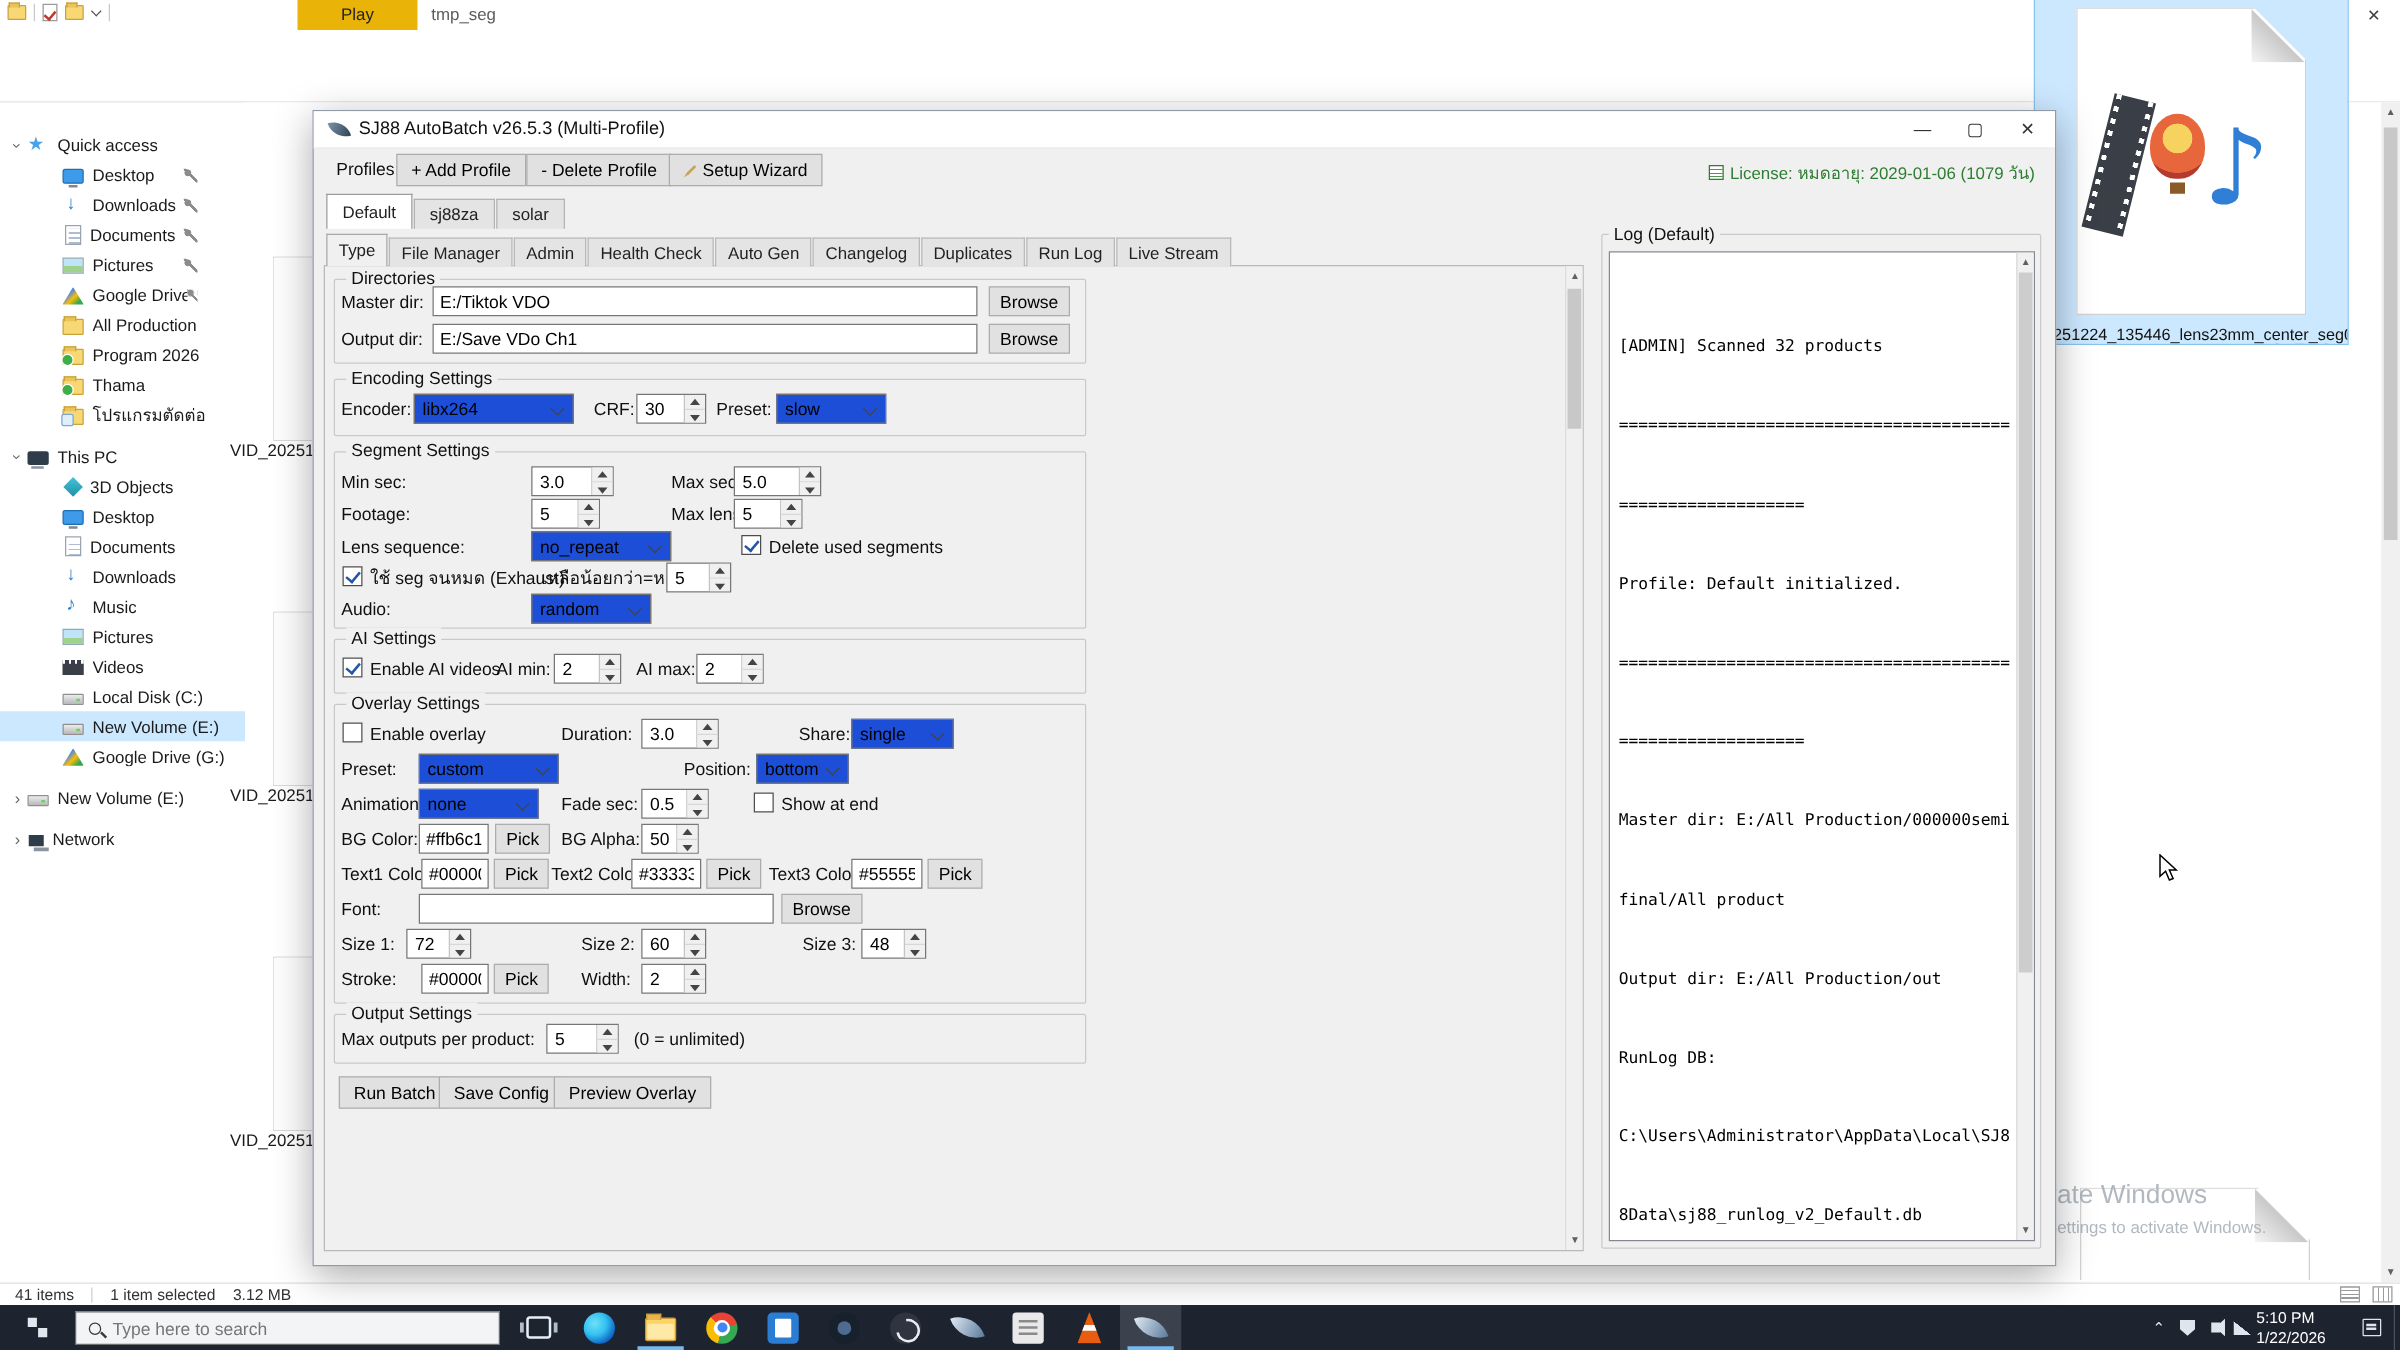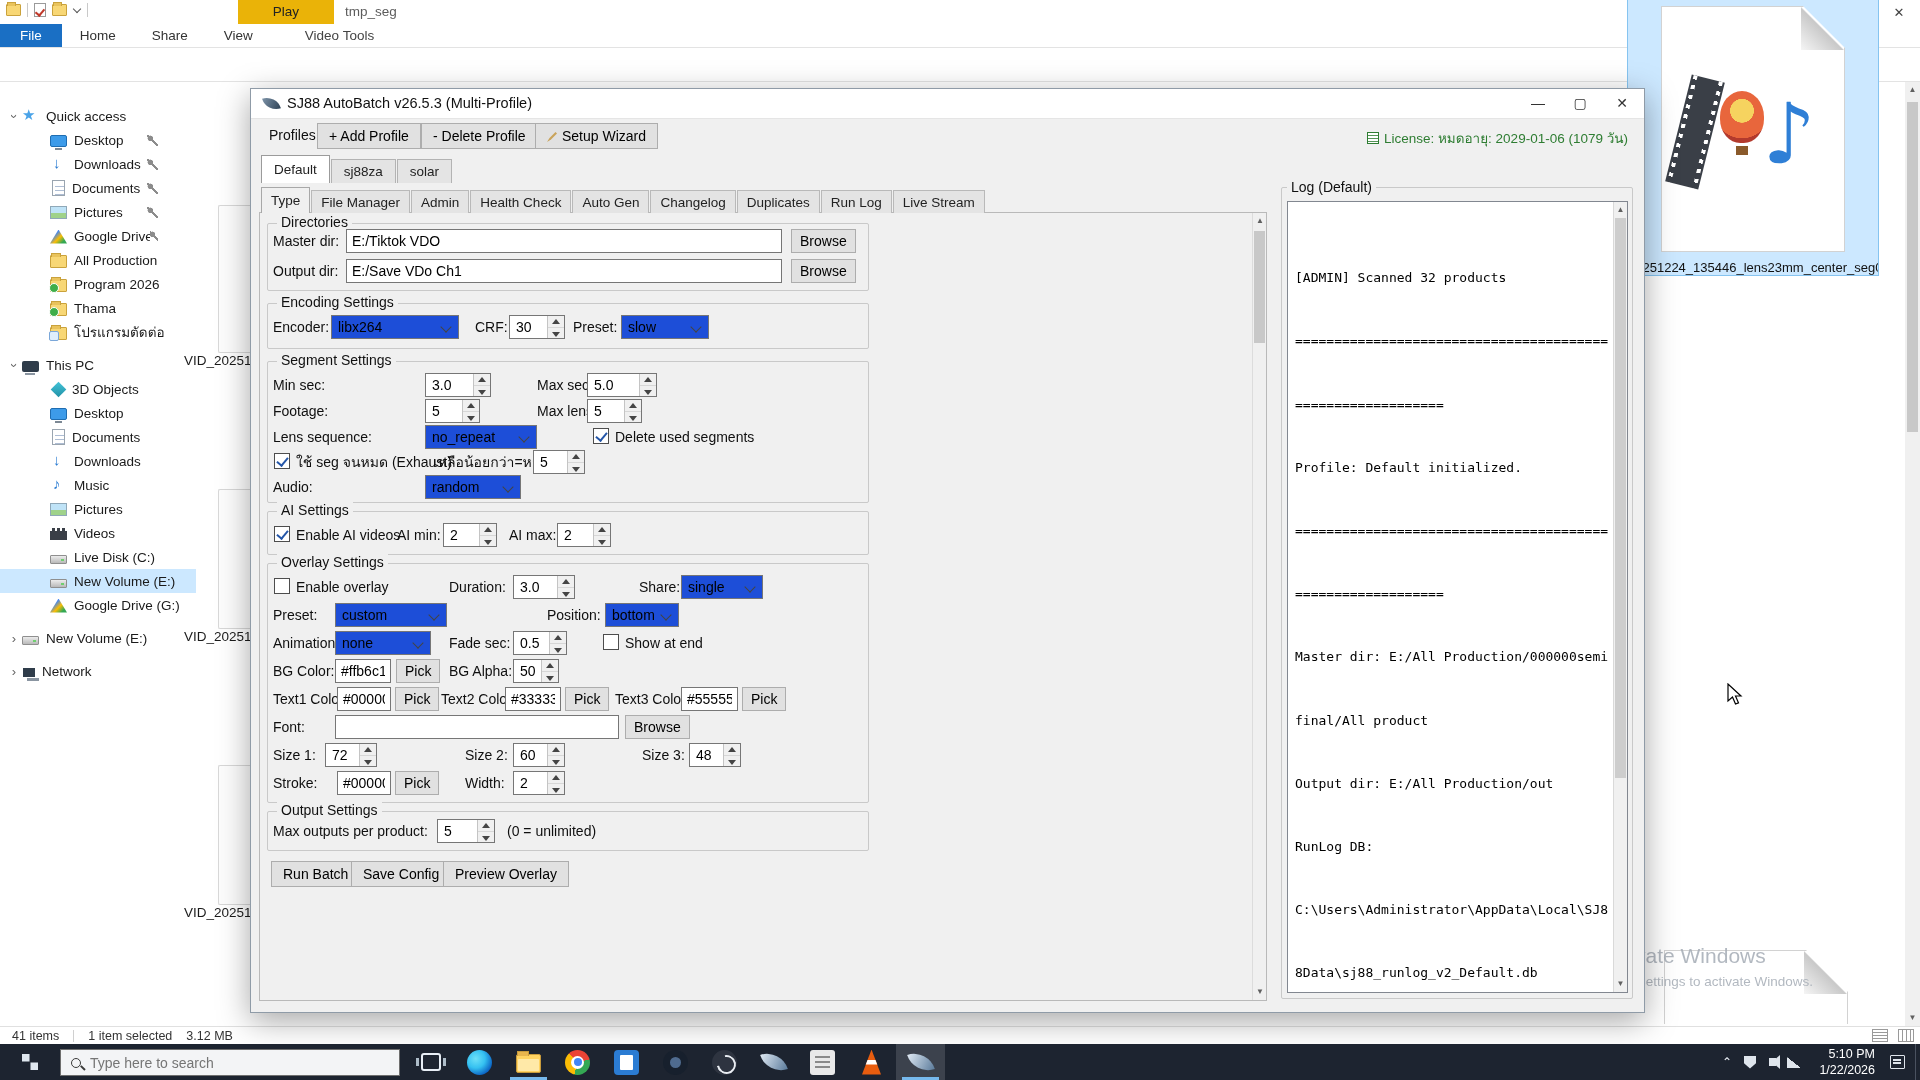--- a/index.html
+++ b/index.html
@@ -178,21 +178,21 @@
 .ti-light::after{content:"";position:absolute;left:5px;top:6px;width:15px;height:2px;background:#8a8a8a;box-shadow:0 5px 0 #8a8a8a,0 10px 0 #8a8a8a}
 .ti-vlc{background:#e85d0f;clip-path:polygon(50% 0,88% 100%,12% 100%)}
 .ti-vlc::after{content:"";position:absolute;left:4px;top:10px;width:17px;height:5px;background:#fff;clip-path:polygon(10% 0,90% 0,100% 100%,0 100%)}
 #tray{position:absolute;right:0;top:0;height:36px;display:flex;align-items:center}
 .tr-chev{color:#e8eef5;font-size:12px;width:24px;text-align:center}
 .tr-ic{width:22px;height:36px;display:flex;align-items:center;justify-content:center}
 .tr-shield{width:12px;height:13px;background:#dfe5ec;clip-path:polygon(0 0,100% 0,100% 60%,50% 100%,0 60%)}
 .tr-vol{width:7px;height:8px;background:#dfe5ec;position:relative}
 .tr-vol::after{content:"";position:absolute;left:3px;top:-3px;border:7px solid transparent;border-right:8px solid #dfe5ec;border-left:none;top:-3px}
 .tr-net{width:14px;height:11px;background:linear-gradient(to top right,#dfe5ec 49%,transparent 50%)}
-#tb-clock{width:74px;text-align:right;color:#fff;font-size:12.5px;line-height:16px;padding-right:4px}
+#tb-clock{width:74px;text-align:left;color:#fff;font-size:12.5px;line-height:16px;padding-right:4px}
 #tb-notif{width:36px;height:36px;display:flex;align-items:center;justify-content:center;border-left:0}
 .notif-ic{width:15px;height:14px;border:1.5px solid #dfe5ec;border-radius:1px;position:relative}
 .notif-ic::after{content:"";position:absolute;left:2px;top:3px;width:8px;height:1.5px;background:#dfe5ec;box-shadow:0 3px 0 #dfe5ec}
 #show-desktop{width:5px;height:36px;border-left:1px solid #4a5260}
 
 
 #cursor{position:absolute;left:1727px;top:683px;z-index:50;pointer-events:none}
 </style>
 </head>
 <body>
@@ -208,27 +208,20 @@
       <span class="chev-dn"></span>
       <span class="qat-sep"></span>
     </div>
     <div id="play-tab">Play</div>
     <div id="win-title">tmp_seg</div>
     <div class="wctl" style="left:1790px">—</div>
     <div class="wctl" style="left:1834px">▢</div>
     <div class="wctl" style="left:1877px">✕</div>
   </div>
 
-  <div id="ribbon-tabs">
-    <div class="rtab file">File</div>
-    <div class="rtab">Home</div>
-    <div class="rtab">Share</div>
-    <div class="rtab">View</div>
-    <div class="rtab ctx" style="margin-left:16px">Video Tools</div>
-  </div>
 
   <div id="addr-row">
     <span class="navgl" style="left:14px">←</span>
     <span class="navgl" style="left:40px;color:#c3c8cd">→</span>
     <span class="navgl" style="left:62px;font-size:11px;top:59px">⌄</span>
     <span class="navgl" style="left:80px;color:#555">↑</span>
     <div id="addr-box">
       <span class="ic-sm-folder"></span>
       <span class="crumb-sep">›</span>
       <div class="crumbs">
@@ -396,21 +389,21 @@
       <div class="side-row child">
         <span class="chev"></span>
         <span class="ic ic-video"></span>
         <span class="lbl">Videos</span>
 
       </div>
 
       <div class="side-row child">
         <span class="chev"></span>
         <span class="ic ic-disk"></span>
-        <span class="lbl">Live Disk (C:)</span>
+        <span class="lbl">Local Disk (C:)</span>
 
       </div>
 
       <div class="side-row child selected">
         <span class="chev"></span>
         <span class="ic ic-disk"></span>
         <span class="lbl">New Volume (E:)</span>
 
       </div>
 

